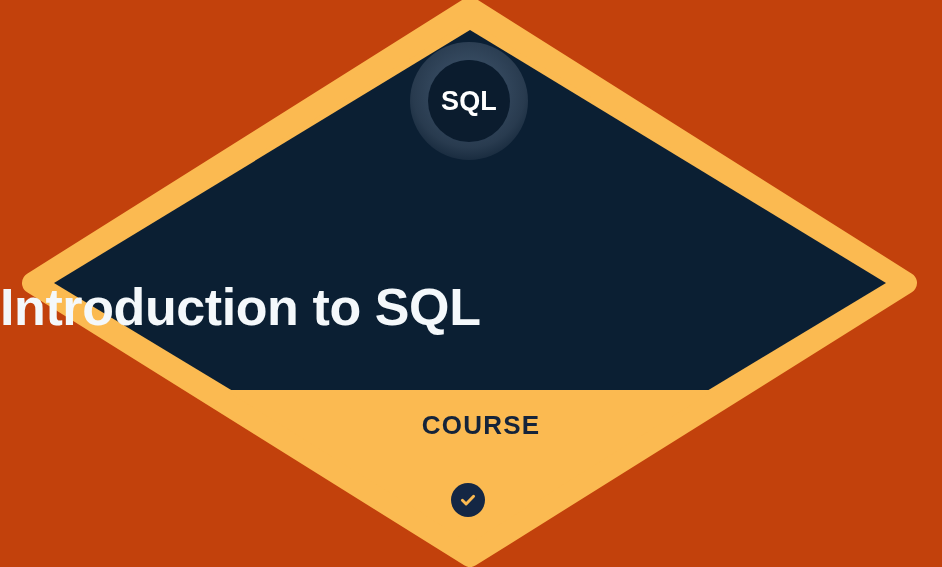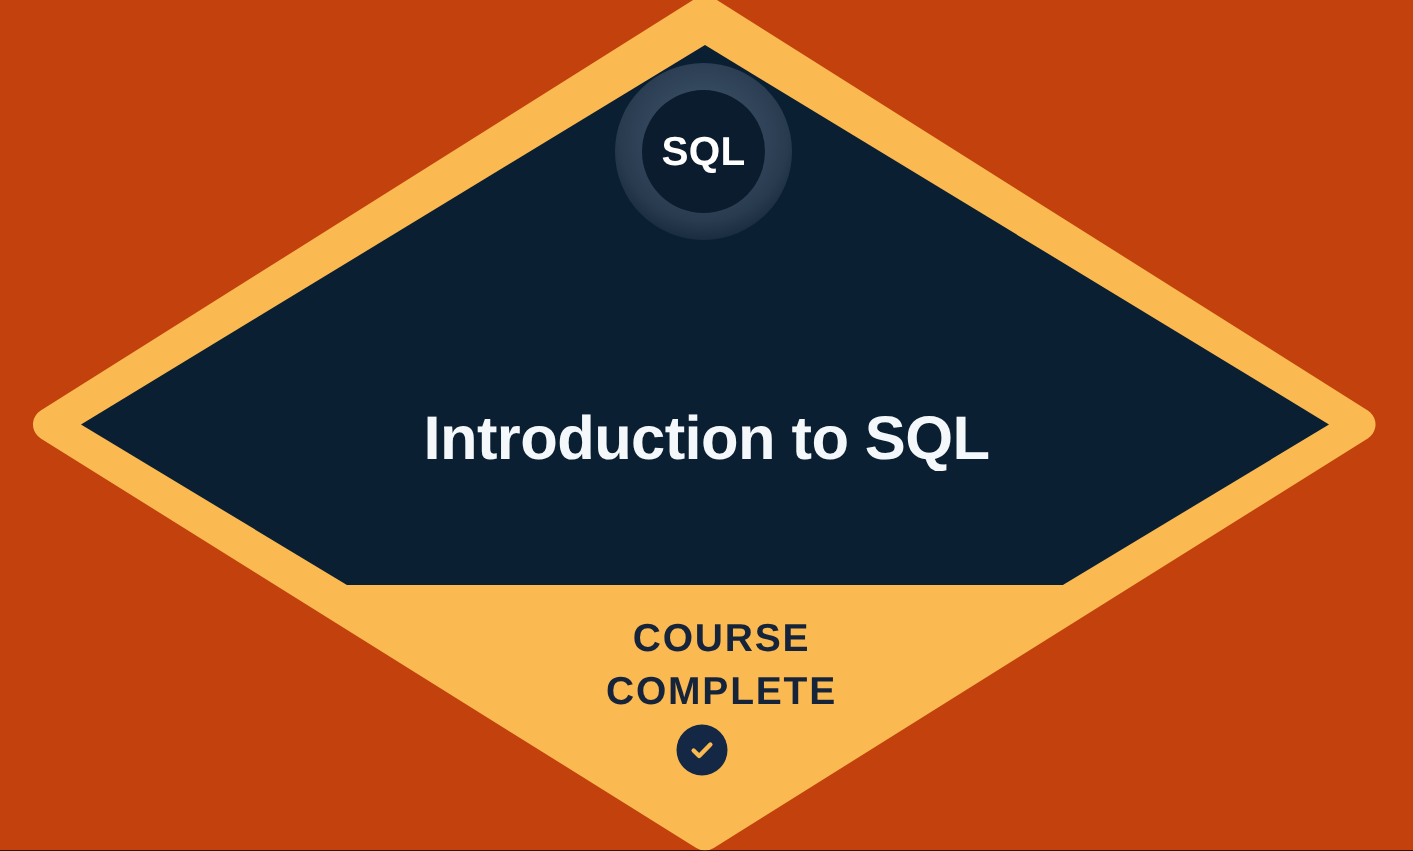--- a/index.html
+++ b/index.html
@@ -82,23 +82,23 @@
     letter-spacing: 0.2px;
     line-height: 1;
   }
 
   
   #course-title {
     position: absolute;
     left: 0;
     top: 243px;
     width: 942px;
-    text-align: center;
+    text-align: left;
     color: #f4f8fb;
-    font-size: 41px;
+    font-size: 52px;
     font-weight: 700;
     letter-spacing: -0.4px;
     line-height: 1.12;
   }
 
   
   #status-block {
     position: absolute;
     left: 0;
     top: 408px;
@@ -162,21 +162,20 @@
 
     <div id="subject-emblem">
       <div id="subject-emblem-core"></div>
       <span id="subject-emblem-label">SQL</span>
     </div>
 
     <h1 id="course-title">Introduction to SQL</h1>
 
     <div id="status-block">
       <span class="status-line">COURSE</span>
-      <span class="status-line">COMPLETE</span>
     </div>
 
     <div id="completion-check">
       <svg id="check-icon" width="20" height="20" viewBox="0 0 20 20" aria-hidden="true">
         <path d="M4.4 10.3 L8.1 14.0 L15.6 6.3" fill="none" stroke="#fbba51" stroke-width="2.9" stroke-linecap="round" stroke-linejoin="round"></path>
       </svg>
     </div>
 
   </div>
 </div>

